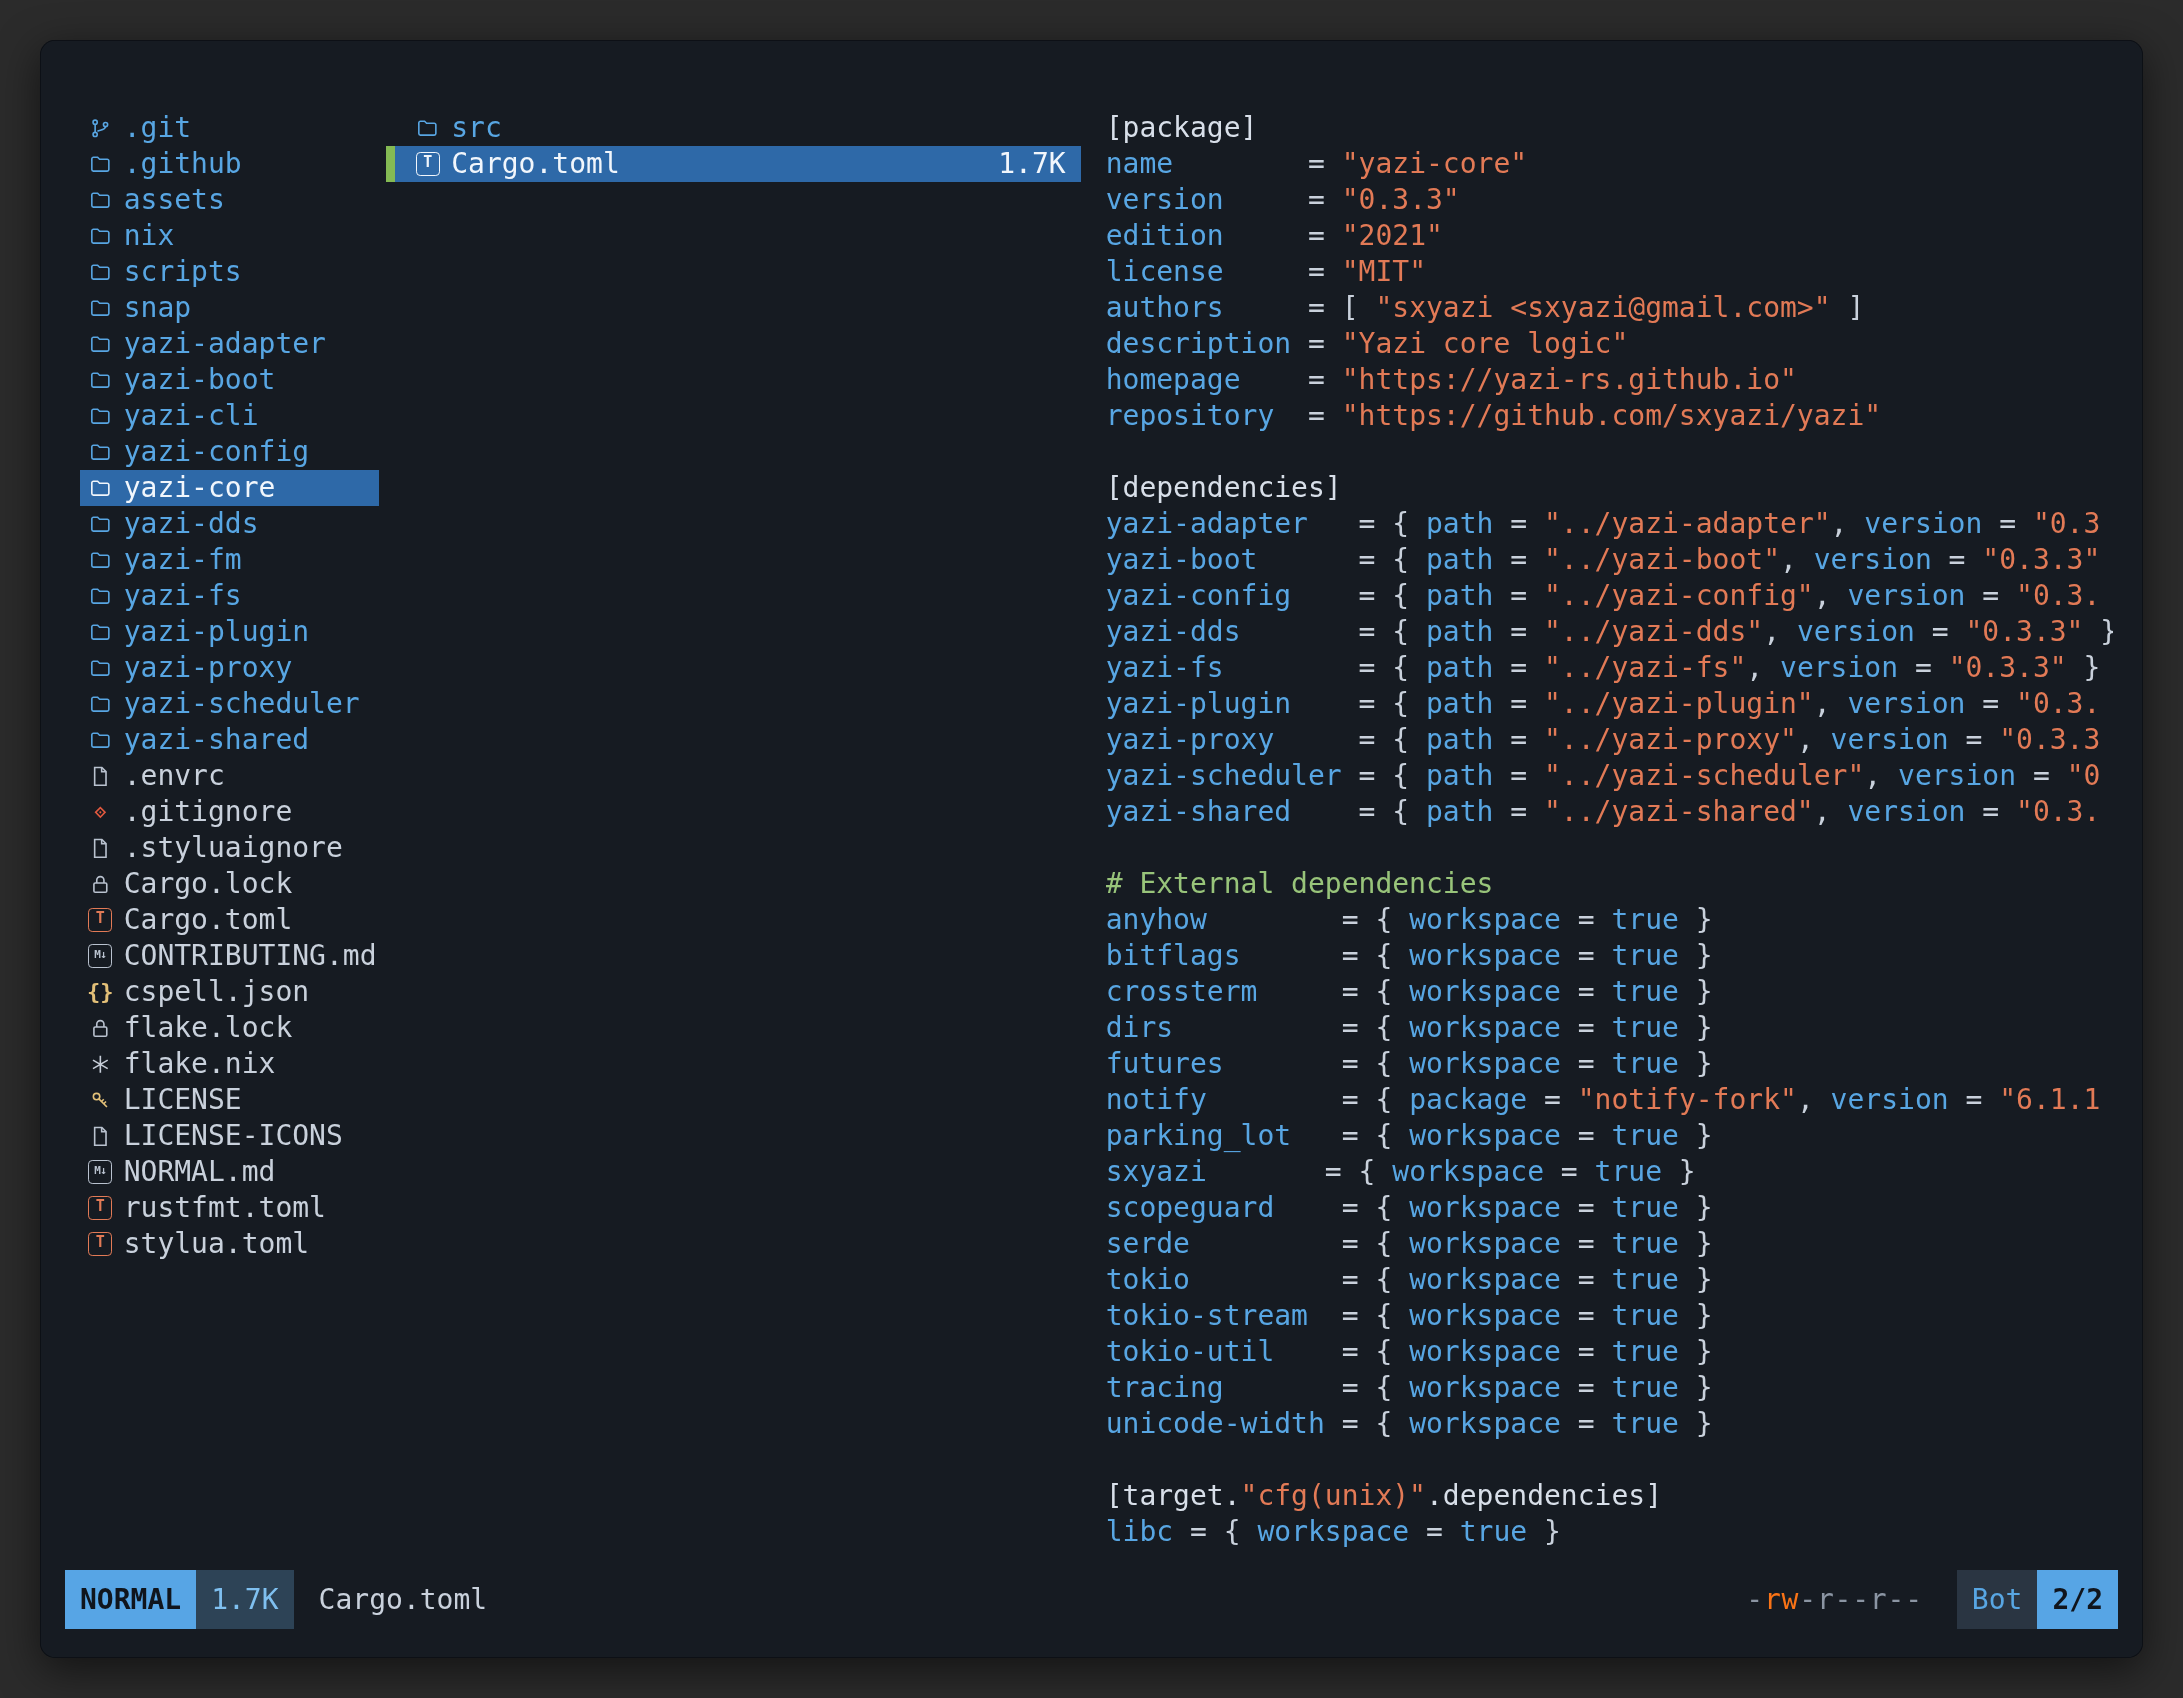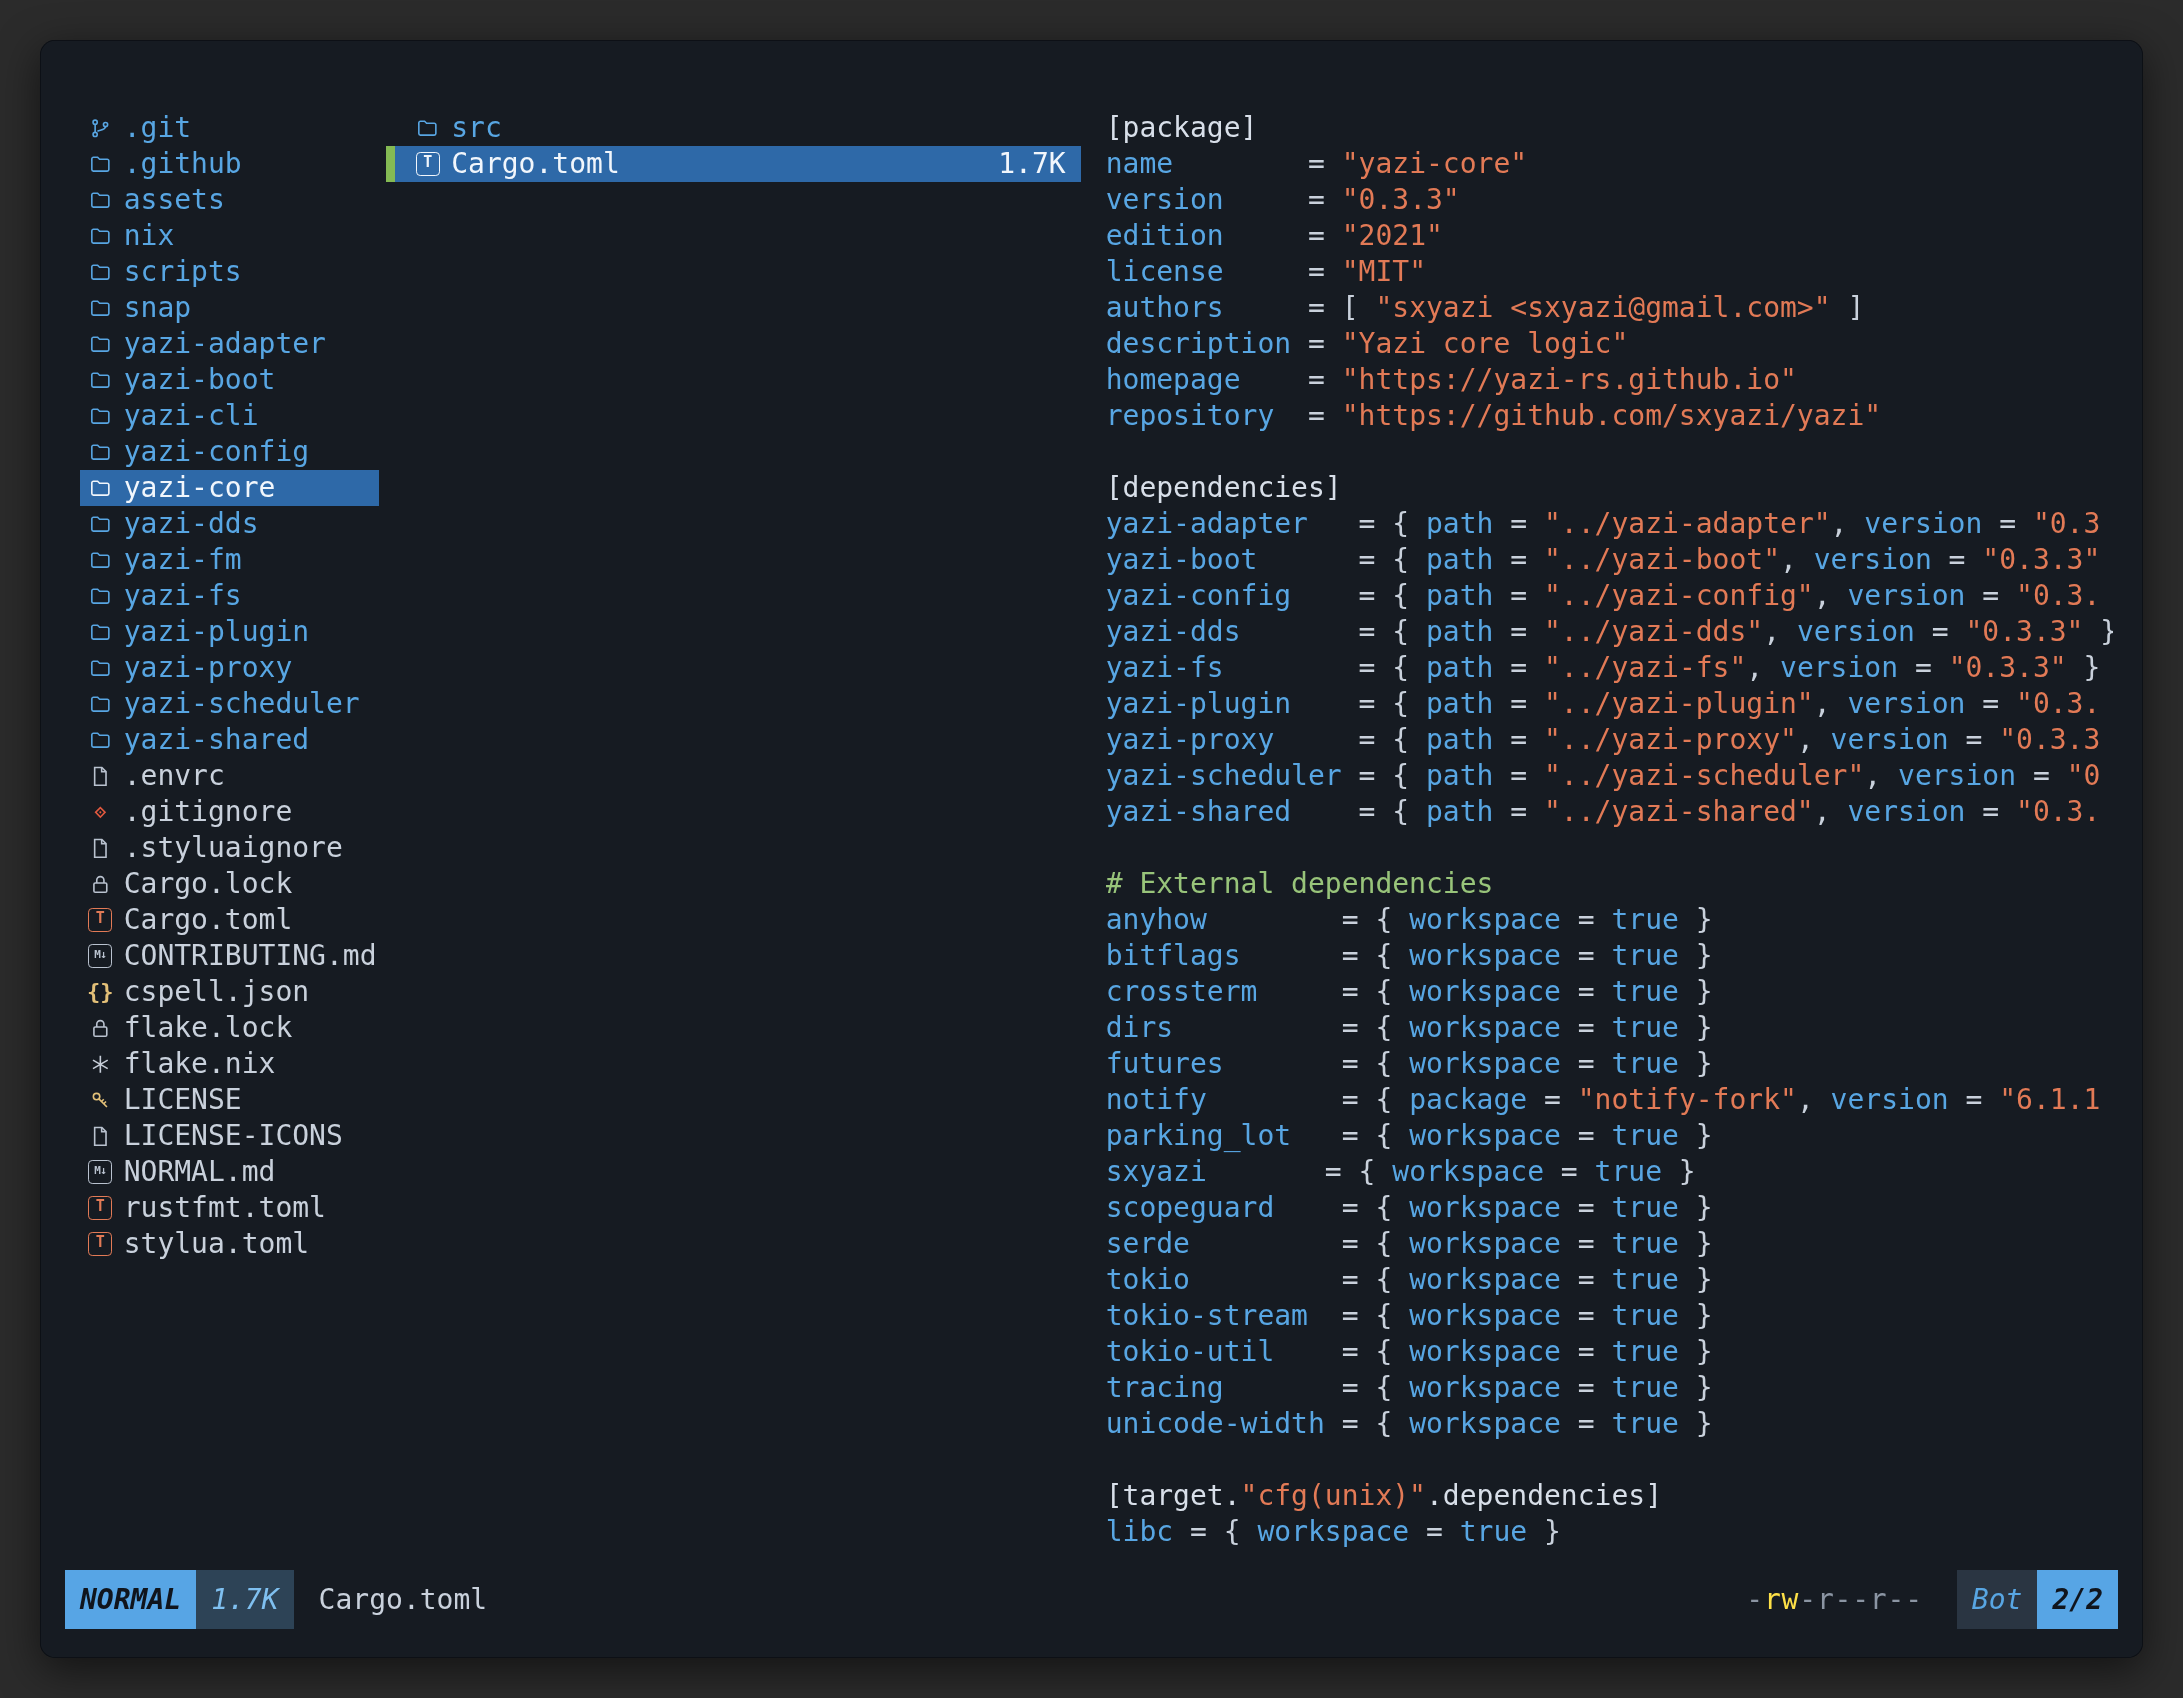--- a/index.html
+++ b/index.html
@@ -30,26 +30,26 @@
   .folder-icon,.git-branch-icon{color:#58a6e3;}
   .file-icon,.lock-icon,.markdown-icon{color:#b9c2cf;}
   .nix-snowflake-icon{color:#c6cdd8;}
   .license-key-icon,.json-braces-icon{color:#e3c078;}
   .git-ignore-icon{color:#e2593f;}
   .toml-icon{color:#e27a56;}
   .pline{height:36px;line-height:36px;white-space:pre;overflow:hidden;}
   .tk{color:#58a6e3;} .ts{color:#e27a56;} .tp{color:#c9d1dc;} .tc{color:#98c47a;} .tw{color:#d8dfe9;} .tb{color:#58a6e3;}
   .statusbar{height:44px;margin:0 25px 37px 25px;display:flex;align-items:center;justify-content:space-between;flex:none;}
   .status-left,.status-right{display:flex;align-items:center;}
-  .badge{display:inline-flex;align-items:center;height:35px;padding:12px 15px;font-style:italic;}
+  .badge{display:inline-flex;align-items:center;height:35px;padding:12px 15px;}
   .badge-mode{background:#57a5e5;color:#10151d;font-weight:bold;}
   .badge-size{background:#2d4356;color:#7fc0f0;}
   .status-filename{margin-left:25px;color:#c9d1dc;}
   .perms{margin-right:34px;letter-spacing:0.8px;}
-  .perm-dim{color:#8b95a3;} .perm-red{color:#fde047;}
+  .perm-dim{color:#8b95a3;} .perm-red{color:#f97316;}
   .badge-pos{background:#2a3542;color:#58a6e3;}
   .badge-count{background:#57a5e5;color:#10151d;font-weight:bold;text-align:center;}
 </style>
 </head>
 <body>
 
 <div class="desktop">
   <div class="window">
     <div class="panes">
       <div class="pane pane-parent" id="parent-pane">

